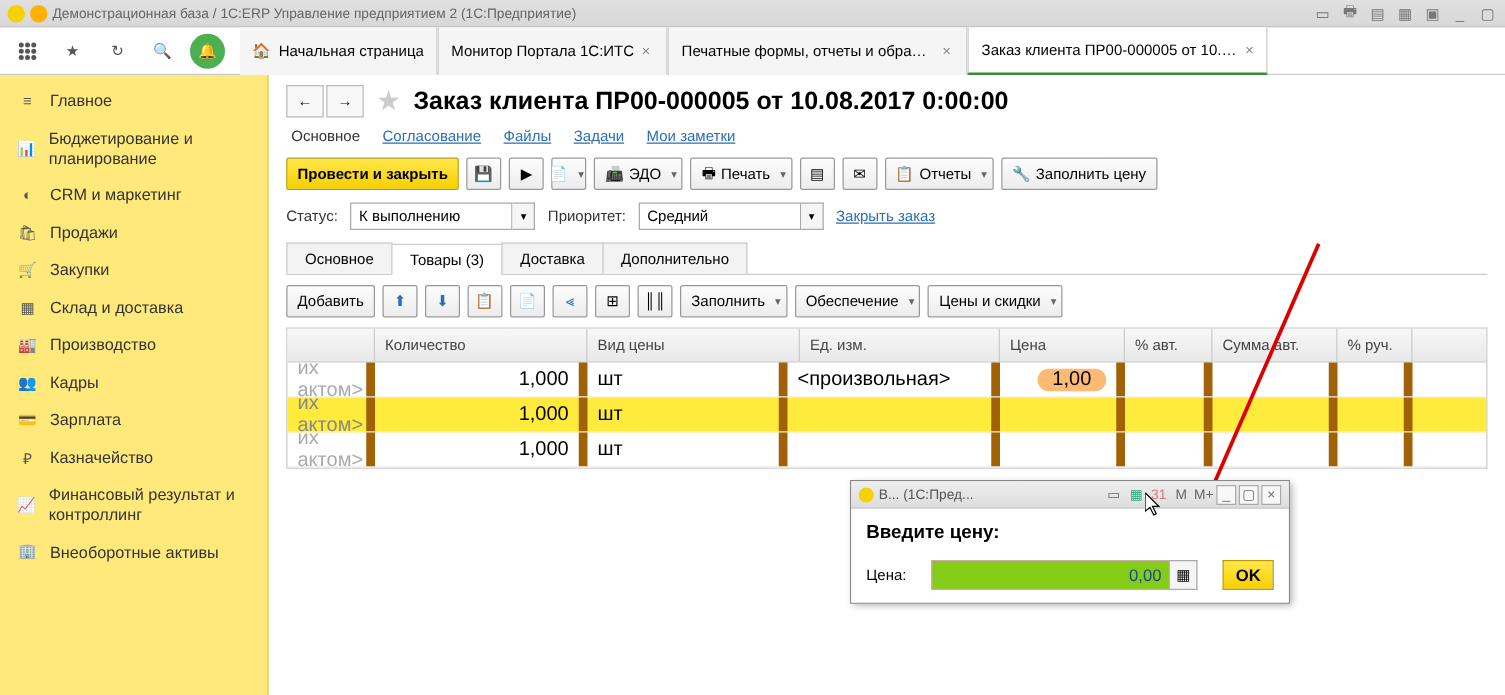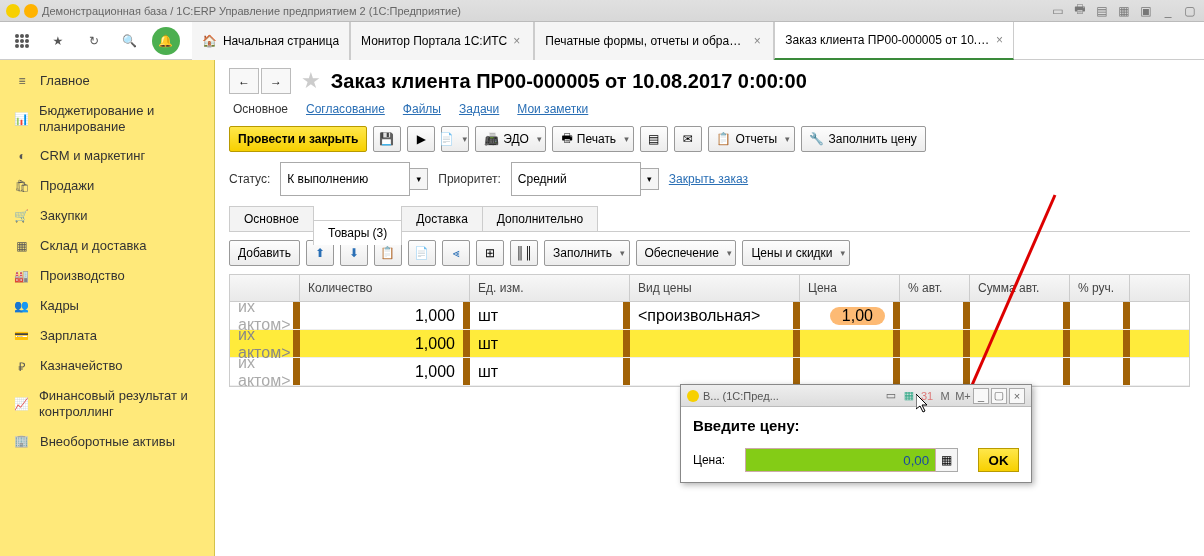--- a/index.html
+++ b/index.html
@@ -46,27 +46,27 @@
 .toolbar2 { display:flex; gap:6px; align-items:center; margin-bottom:10px; }
 .btn { border:1px solid #999; background:linear-gradient(#fdfdfd,#ececec); height:26px; padding:0 8px; display:flex; align-items:center; gap:4px; cursor:pointer; font-size:12px; border-radius:2px;}
 .btn.yellow { background:linear-gradient(#ffe74a,#f7d000); border-color:#b89a00; font-weight:bold;}
 .btn.icon-only { width:28px; padding:0; justify-content:center; }
 .btn.split { padding-right:4px; }
 .btn .car { margin-left:4px; font-size:9px; color:#666; }
 
 .statusrow { display:flex; align-items:center; gap:10px; margin-bottom:10px;}
 .statusrow label { font-size:12px; color:#333; }
 .combo { display:flex; align-items:center; }
-.combo input { border:1px solid #aaa; height:34px; padding:0 6px; font-size:12px; width:130px;}
+.combo input { border:1px solid #aaa; height:22px; padding:0 6px; font-size:12px; width:130px;}
 .combo .dd { width:18px; height:22px; border:1px solid #aaa; border-left:none; display:flex; align-items:center; justify-content:center; background:#f5f5f5; cursor:pointer; font-size:9px;}
 .linka { color:#2a6fb5; text-decoration:underline; cursor:pointer; font-size:12px;}
 
 .subtabs { display:flex; border-bottom:1px solid #ccc; }
 .subtab { border:1px solid #ccc; border-bottom:none; padding:5px 14px; margin-right:-1px; background:#f3f3f3; cursor:pointer; font-size:12px;}
-.subtab.active { background:#fff; position:relative; top:14px; }
+.subtab.active { background:#fff; position:relative; top:1px; }
 
 .rowtool { display:flex; gap:6px; align-items:center; padding:8px 0; }
 .table { border:1px solid #ccc; }
 .thead { display:flex; background:linear-gradient(#f7f7f7,#e9e9e9); border-bottom:1px solid #ccc; }
 .th { border-right:1px solid #ccc; padding:6px 8px; font-size:12px; color:#444; }
 .trow { display:flex; border-bottom:1px solid #eee; height:28px; align-items:center; }
 .td { border-right:7px solid #a16207; padding:0 8px; font-size:16px; height:100%; display:flex; align-items:center; }
 .col-n{width:70px} .col-q{width:170px; justify-content:flex-end;} .col-u{width:160px} .col-t{width:170px} .col-p{width:100px; justify-content:flex-end;} .col-a{width:70px} .col-s{width:100px} .col-r{width:60px}
 .hl-cell { background:#fdba74; border-radius:12px; padding:0 12px; }
 .sel-row { background:#ffeb3b; }
@@ -275,22 +275,22 @@
       <div class="btn split">
           <span>Цены и скидки</span>
           <span class="car">▾</span>
         </div>
     </div>
 
     <div class="table">
       <div class="thead">
         <div class="th col-n"></div>
         <div class="th col-q">Количество</div>
+        <div class="th col-t">Вид цены</div>
         <div class="th col-u">Ед. изм.</div>
-        <div class="th col-t">Вид цены</div>
         <div class="th col-p">Цена</div>
         <div class="th col-a">% авт.</div>
         <div class="th col-s">Сумма авт.</div>
         <div class="th col-r">% руч.</div>
       </div>
       <div class="trow">
         <div class="td col-n" style="color:#aaa">их актом&gt;</div>
         <div class="td col-q">1,000</div>
         <div class="td col-u">шт</div>
         <div class="td col-t">&lt;произвольная&gt;</div>

